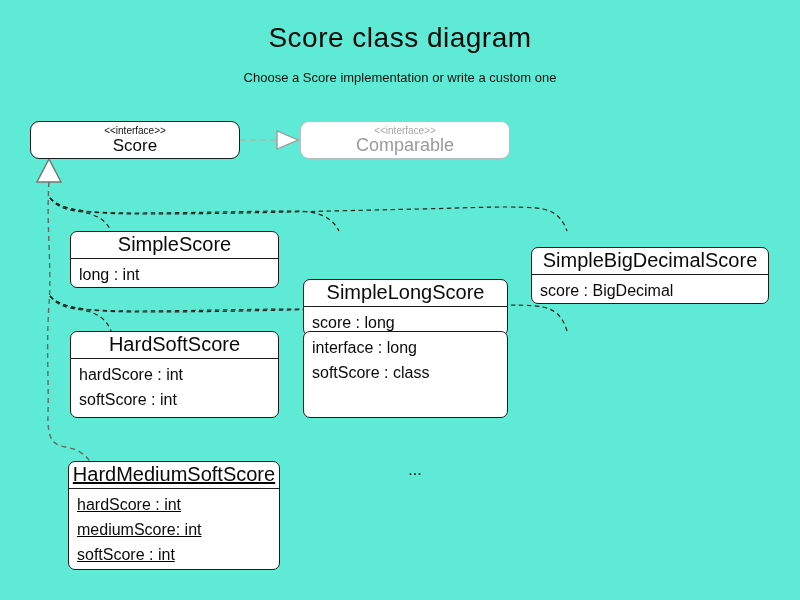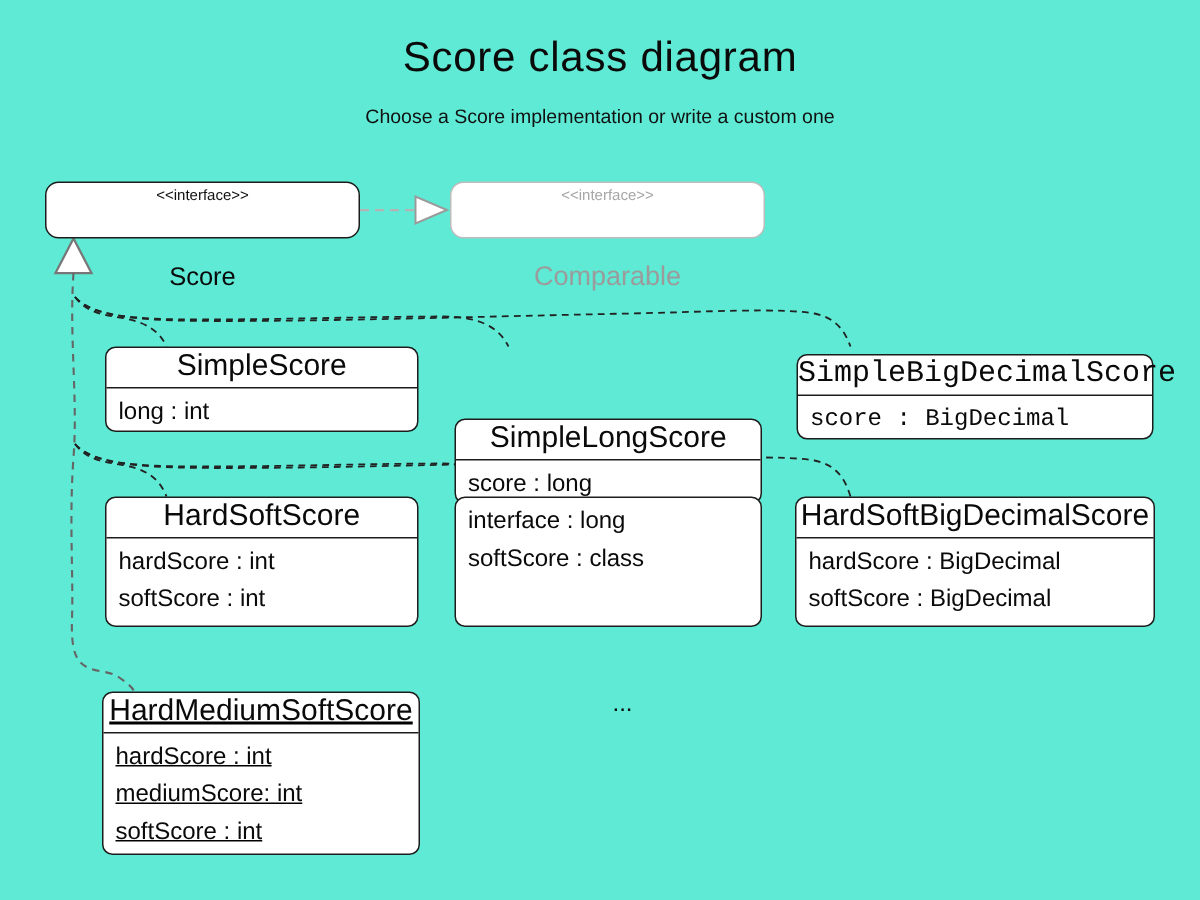--- a/index.html
+++ b/index.html
@@ -6,21 +6,21 @@
   .page{position:relative;width:800px;height:600px;background:#5eead4;overflow:hidden;
         font-family:"Liberation Sans", sans-serif;color:#000;}
   .title{position:absolute;top:22px;left:0;width:800px;text-align:center;
          font-size:28px;color:#0a0a0a;letter-spacing:.5px;}
   .subtitle{position:absolute;top:70px;left:0;width:800px;text-align:center;
             font-size:13px;color:#111;}
   .connectors{position:absolute;top:0;left:0;pointer-events:none;}
   .iface-box{position:absolute;box-sizing:border-box;border:1.4px solid #1c1c1c;
              border-radius:9px;background:#fff;text-align:center;padding-top:3px;}
   .iface-box .stereotype{font-size:10px;line-height:11px;color:#111;}
-  .iface-box .iface-name{font-size:17px;line-height:19px;color:#0a0a0a;margin-top:39px;}
+  .iface-box .iface-name{font-size:17px;line-height:19px;color:#0a0a0a;}
   .iface-box.muted{border-color:#bdbdbd;}
   .iface-box.muted .stereotype{color:#a6a6a6;}
   .iface-box.muted .iface-name{color:#9b9b9b;font-size:18px;}
   .class-box{position:absolute;box-sizing:border-box;border:1.4px solid #1c1c1c;
              border-radius:7px;background:#fff;}
   .class-title{height:26px;line-height:25px;text-align:center;font-size:20px;
                border-bottom:1.4px solid #1c1c1c;color:#0a0a0a;}
   .class-attrs{padding:3px 6px 0 8px;}
   .attr{font-size:16px;line-height:25px;white-space:nowrap;color:#0a0a0a;}
   .ellipsis{position:absolute;left:395px;top:461px;width:40px;text-align:center;
@@ -69,21 +69,21 @@
     </div>
   </div>
 
   <div class="class-box" style="left:303px;top:231px;width:205px;height:57px;margin-top:48px;">
     <div class="class-title">SimpleLongScore</div>
     <div class="class-attrs">
       <div class="attr">score : long</div>
     </div>
   </div>
 
-  <div class="class-box" style="left:531px;top:236px;width:238px;height:57px;font-family:Liberation Mono, monospace;">
+  <div class="class-box" style="left:531px;top:247px;width:238px;height:57px;">
     <div class="class-title">SimpleBigDecimalScore</div>
     <div class="class-attrs">
       <div class="attr">score : BigDecimal</div>
     </div>
   </div>
 
   <div class="class-box" style="left:70px;top:331px;width:209px;height:87px;">
     <div class="class-title">HardSoftScore</div>
     <div class="class-attrs">
       <div class="attr">hardScore : int</div>
@@ -91,27 +91,20 @@
     </div>
   </div>
 
   <div class="class-box" style="left:303px;top:331px;width:205px;height:87px;">
     <div class="class-attrs">
       <div class="attr">interface : long</div>
       <div class="attr">softScore : class</div>
     </div>
   </div>
 
-  <div class="class-box" style="left:530px;top:331px;width:240px;height:87px;">
-    <div class="class-title">HardSoftBigDecimalScore</div>
-    <div class="class-attrs">
-      <div class="attr">hardScore : BigDecimal</div>
-      <div class="attr">softScore : BigDecimal</div>
-    </div>
-  </div>
 
   <div class="class-box" style="left:68px;top:461px;width:212px;height:109px;text-decoration:underline;">
     <div class="class-title">HardMediumSoftScore</div>
     <div class="class-attrs">
       <div class="attr">hardScore : int</div>
       <div class="attr">mediumScore: int</div>
       <div class="attr">softScore : int</div>
     </div>
   </div>
 

